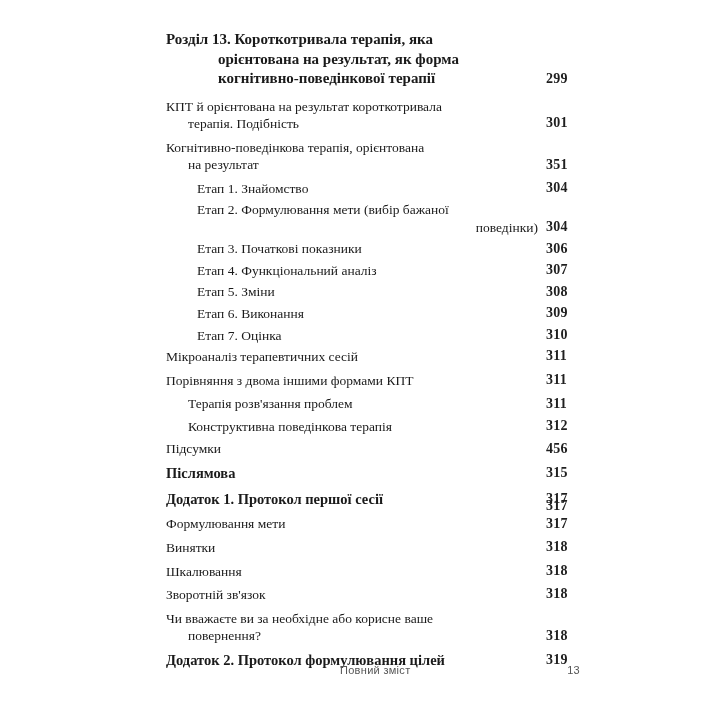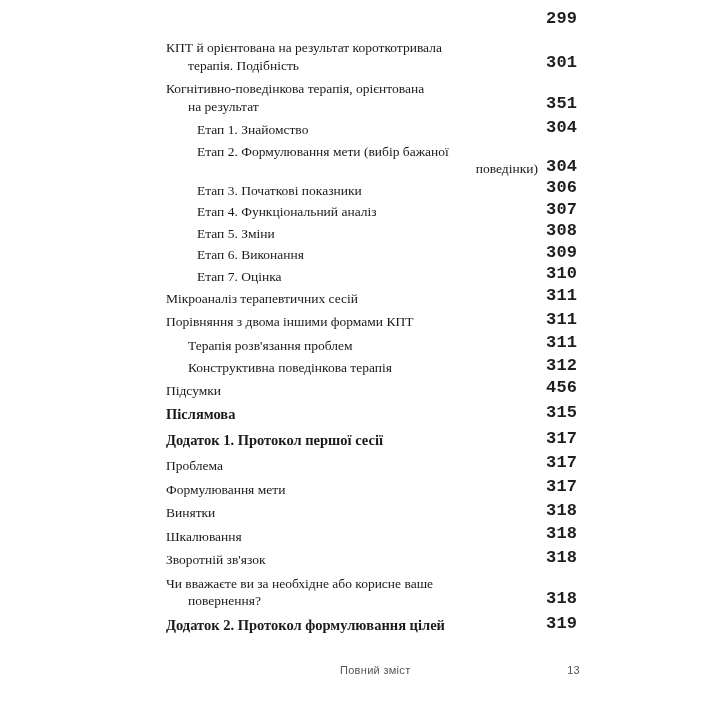--- a/index.html
+++ b/index.html
@@ -45,22 +45,22 @@
     white-space: pre-line;      
     text-indent: 0;
   }
 
   .entry .pageno {
     position: absolute;
     right: 0;
     bottom: 0;
     width: 34px;
     text-align: left;
-    font-family: Liberation Mono, monospace;
-    font-size: 17px;
+    font-family: Liberation Serif, serif;
+    font-size: 14px;
     font-weight: 700;
     color: #1f1f1f;
     letter-spacing: 0.2px;
     line-height: 1.30;
   }
 
   
 
   
   .entry.chapter {
@@ -137,20 +137,21 @@
   .footer .label { letter-spacing: 0.3px; }
   .footer .folio { letter-spacing: 0.3px; }
 </style>
 </head>
 <body>
 
 <div class="page">
 
   <div class="toc">
       <div class="entry chapter">
+        <span class="title">Розділ 13. Короткотривала терапія, яка<span class="cont">орієнтована на результат, як форма</span><span class="cont">когнітивно-поведінкової терапії</span></span>
         <span class="pageno">299</span>
       </div>
       <div class="entry lvl0">
         <span class="title">КПТ й орієнтована на результат короткотривала<span class="cont">терапія. Подібність</span></span>
         <span class="pageno">301</span>
       </div>
       <div class="entry lvl0">
         <span class="title">Когнітивно-поведінкова терапія, орієнтована<span class="cont">на результат</span></span>
         <span class="pageno">351</span>
       </div>
@@ -204,21 +205,20 @@
       </div>
       <div class="entry heading">
         <span class="title">Післямова</span>
         <span class="pageno">315</span>
       </div>
       <div class="entry heading">
         <span class="title">Додаток 1. Протокол першої сесії</span>
         <span class="pageno">317</span>
       </div>
       <div class="entry lvl0 gap-top-sm">
-        <span class="title">Проблема</span>
         <span class="pageno">317</span>
       </div>
       <div class="entry lvl0">
         <span class="title">Формулювання мети</span>
         <span class="pageno">317</span>
       </div>
       <div class="entry lvl0">
         <span class="title">Винятки</span>
         <span class="pageno">318</span>
       </div>

